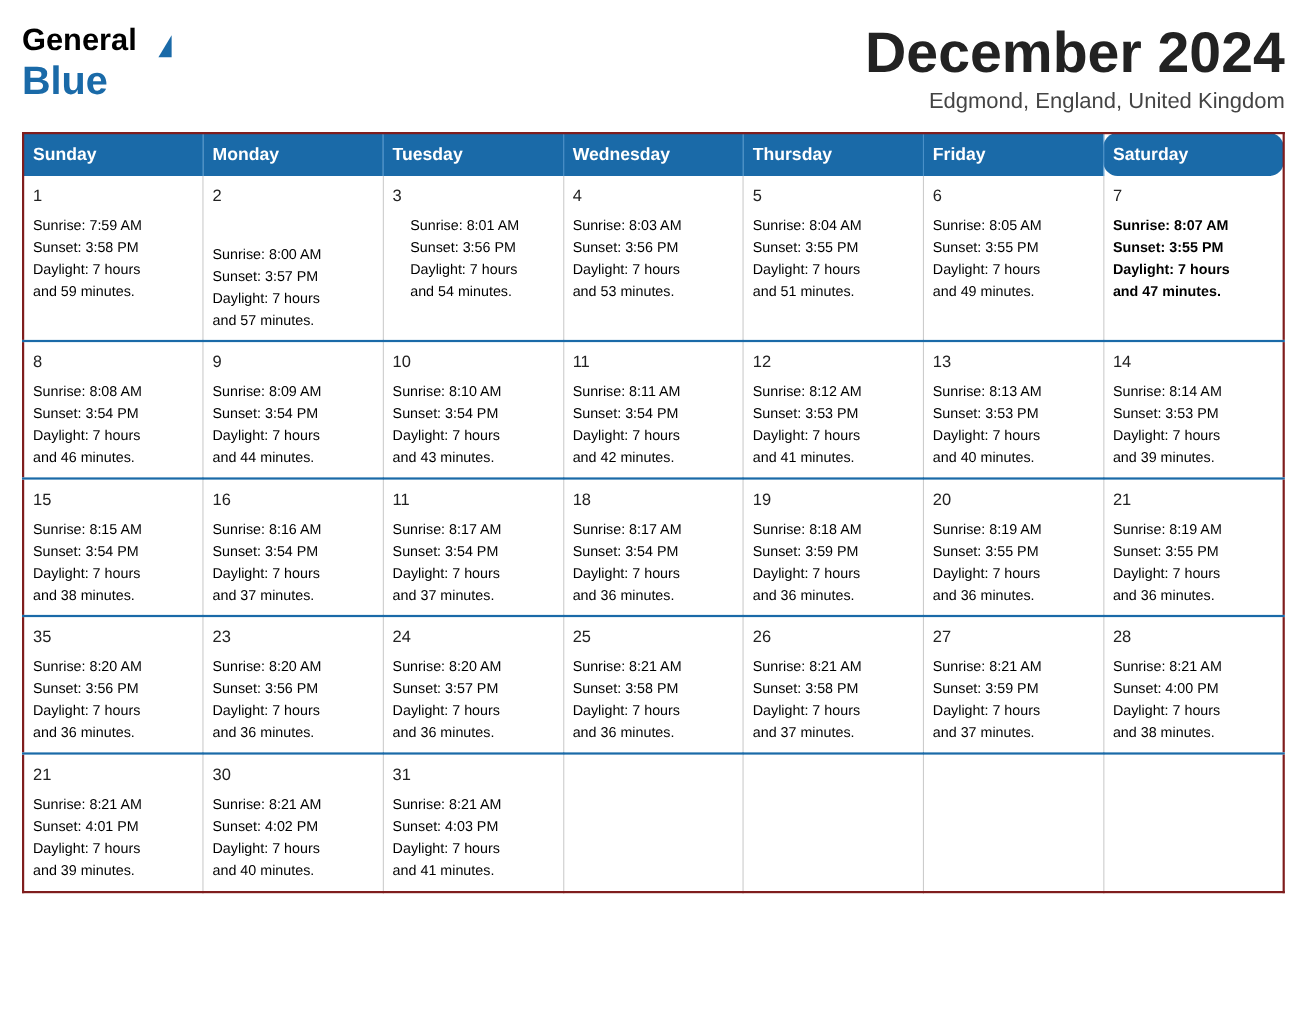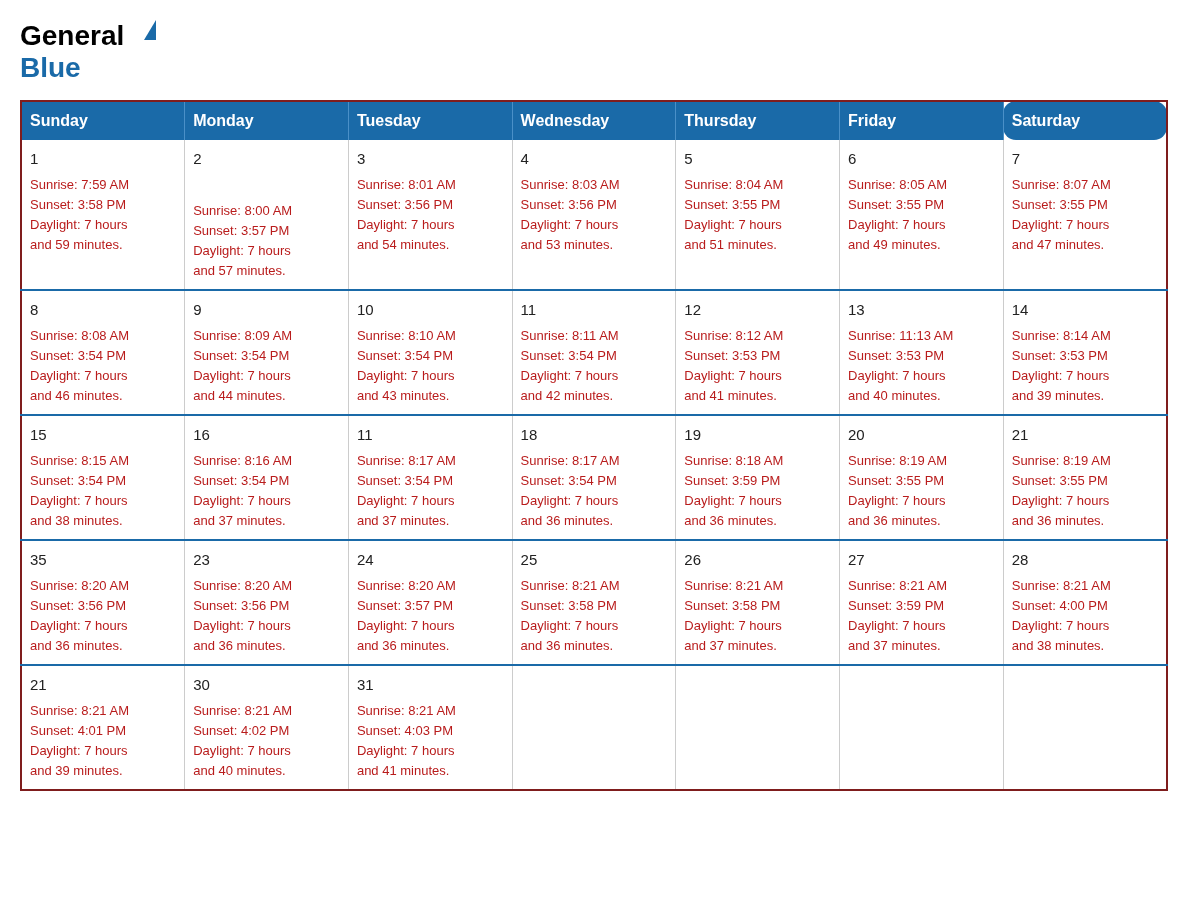--- a/index.html
+++ b/index.html
@@ -20,36 +20,36 @@
       display: flex;
       flex-direction: column;
       align-items: flex-start;
     }
     .logo-general {
       font-size: 28px;
       font-weight: bold;
       color: #000;
     }
     .logo-blue {
-      font-size: 28px;
+      font-size: 36px;
       font-weight: bold;
       color: #1a6aa8;
     }
     .logo-triangle {
       display: inline-block;
       width: 0;
       height: 0;
       border-left: 12px solid transparent;
       border-bottom: 20px solid #1a6aa8;
       margin-left: 2px;
       vertical-align: middle;
     }
     .logo-line1 {
       display: flex;
-      align-items: flex-start;
+      align-items: flex-end;
       gap: 18px;
     }
     .title-block {
       text-align: right;
     }
     .month-title {
       font-size: 52px;
       font-weight: bold;
       color: #222;
       line-height: 1.1;
@@ -98,33 +98,37 @@
     }
     .day-number {
       font-size: 15px;
       font-weight: normal;
       margin-bottom: 4px;
       display: block;
     }
     .day-info {
       font-size: 13px;
       line-height: 1.55;
-      color: #b91c1c;
+      color: #000000;
     }
   </style>
 </head>
 <body>
 
 <div class="header">
   <div class="logo">
     <div class="logo-line1">
       <span class="logo-general">General</span>
       <span class="logo-triangle"></span>
     </div>
     <span class="logo-blue">Blue</span>
+  </div>
+  <div class="title-block">
+    <div class="month-title">December 2024</div>
+    <div class="location">Edgmond, England, United Kingdom</div>
   </div>
 </div>
 
 <table>
   <thead>
     <tr>
     <th>Sunday</th>
         <th>Monday</th>
         <th>Tuesday</th>
         <th>Wednesday</th>
@@ -144,21 +148,21 @@
         </td>
         <td>
           <span class="day-number">2</span>
           <div class="day-info" style="white-space: pre-line; margin-top: 30px;">Sunrise: 8:00 AM
 Sunset: 3:57 PM
 Daylight: 7 hours
 and 57 minutes.</div>
         </td>
         <td>
           <span class="day-number">3</span>
-          <div class="day-info" style="white-space: pre-line;">Sunrise: 8:01 AM
+          <div class="day-info" style="white-space: pre-line; margin-left: 16px;">Sunrise: 8:01 AM
 Sunset: 3:56 PM
 Daylight: 7 hours
 and 54 minutes.</div>
         </td>
         <td>
           <span class="day-number">4</span>
           <div class="day-info" style="white-space: pre-line;">Sunrise: 8:03 AM
 Sunset: 3:56 PM
 Daylight: 7 hours
 and 53 minutes.</div>
@@ -172,21 +176,21 @@
         </td>
         <td>
           <span class="day-number">6</span>
           <div class="day-info" style="white-space: pre-line;">Sunrise: 8:05 AM
 Sunset: 3:55 PM
 Daylight: 7 hours
 and 49 minutes.</div>
         </td>
         <td>
           <span class="day-number">7</span>
-          <div class="day-info" style="white-space: pre-line;">Sunrise: 8:07 AM
+          <div class="day-info" style="white-space: pre-line; font-weight: bold;">Sunrise: 8:07 AM
 Sunset: 3:55 PM
 Daylight: 7 hours
 and 47 minutes.</div>
         </td>
       </tr>
       <tr>
         <td>
           <span class="day-number">8</span>
           <div class="day-info" style="white-space: pre-line;">Sunrise: 8:08 AM
 Sunset: 3:54 PM
@@ -216,21 +220,21 @@
         </td>
         <td>
           <span class="day-number">12</span>
           <div class="day-info" style="white-space: pre-line;">Sunrise: 8:12 AM
 Sunset: 3:53 PM
 Daylight: 7 hours
 and 41 minutes.</div>
         </td>
         <td>
           <span class="day-number">13</span>
-          <div class="day-info" style="white-space: pre-line;">Sunrise: 11:13 AM
+          <div class="day-info" style="white-space: pre-line;">Sunrise: 8:13 AM
 Sunset: 3:53 PM
 Daylight: 7 hours
 and 40 minutes.</div>
         </td>
         <td>
           <span class="day-number">14</span>
           <div class="day-info" style="white-space: pre-line;">Sunrise: 8:14 AM
 Sunset: 3:53 PM
 Daylight: 7 hours
 and 39 minutes.</div>

